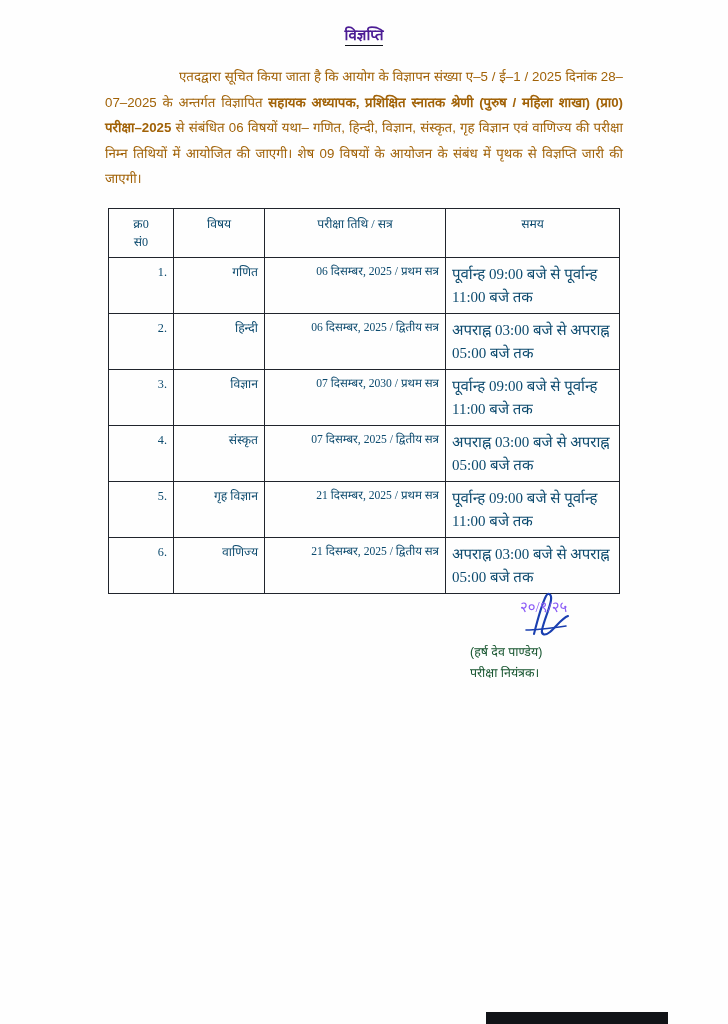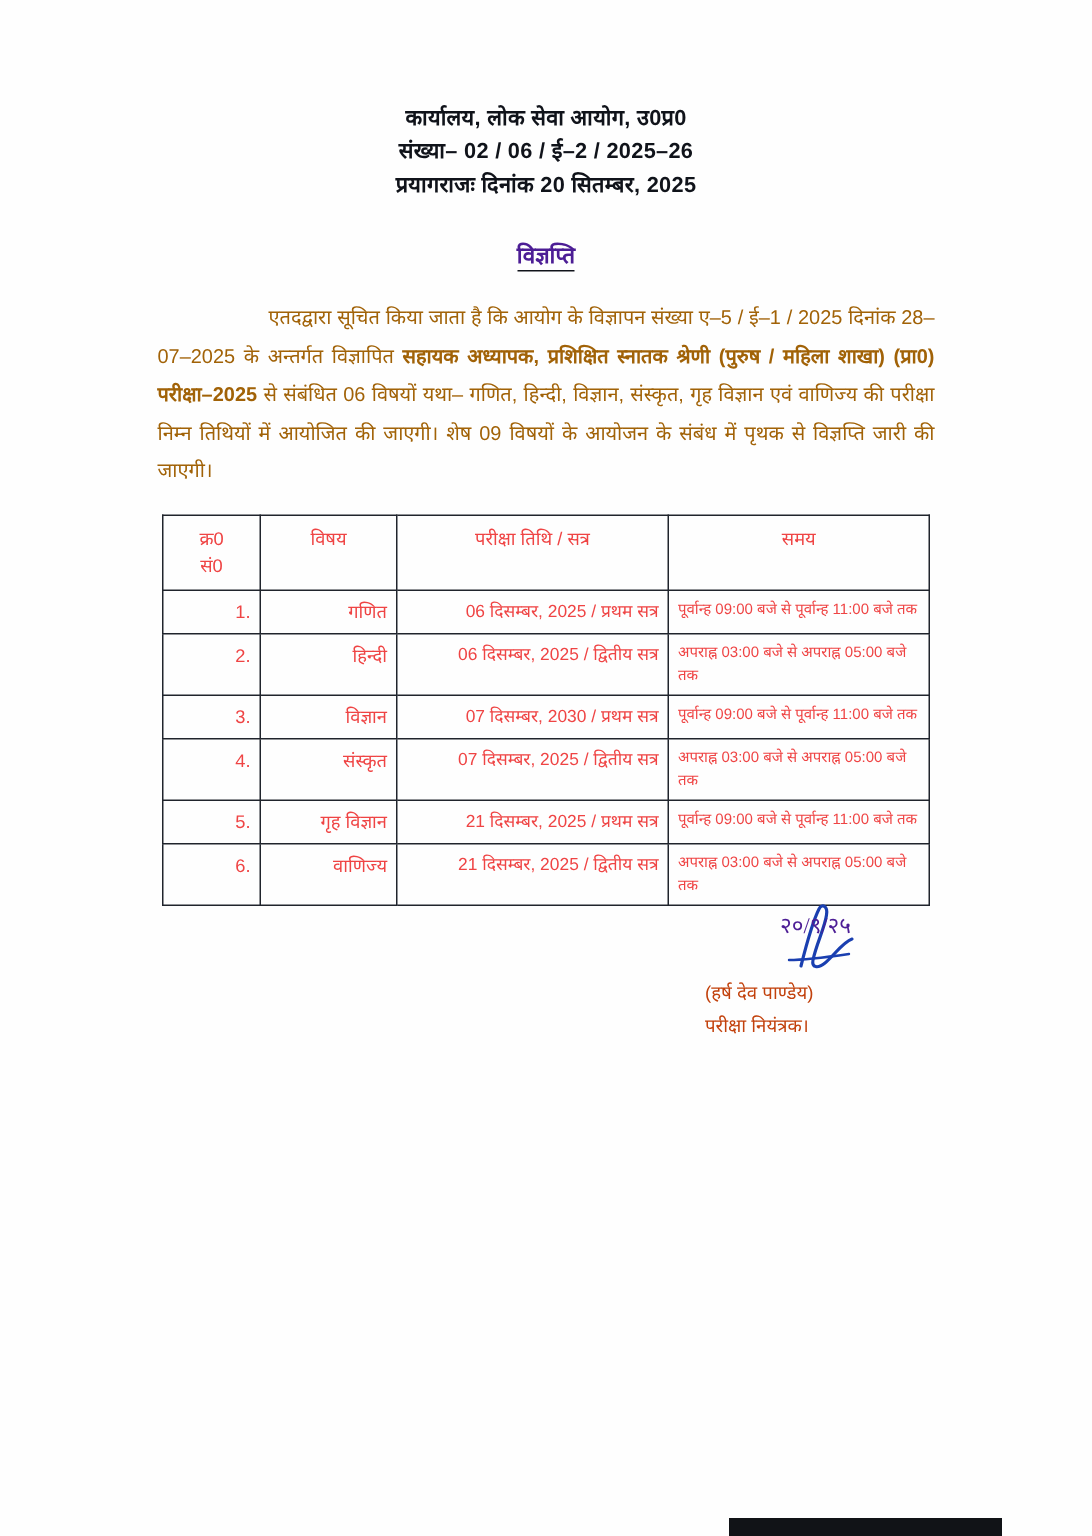--- a/index.html
+++ b/index.html
@@ -75,21 +75,22 @@
 
   
   .table-wrap {
     margin: 16px auto 0 auto;
     width: 512px;
   }
   table.sched {
     border-collapse: collapse;
     width: 100%;
     font-size: 12.2px;
-    color: #ef4444;
+    color: #0c4a6e;
+    font-family: Liberation Serif, serif;
   }
   table.sched th,
   table.sched td {
     border: 1px solid #20242c;
     padding: 5px 6px;
     vertical-align: top;
     line-height: 1.5;
   }
   table.sched th {
     font-weight: 400;
@@ -97,53 +98,53 @@
     padding-top: 6px;
     padding-bottom: 6px;
   }
   .c-sno   { width: 52px;  text-align: center; }
   .c-sub   { width: 78px;  text-align: center; }
   .c-date  { width: 168px; text-align: center; }
   .c-time  { width: auto;  text-align: left; }
   td.c-sno { text-align: right; padding-right: 9px; }
   td.c-sub { text-align: right; }
   td.c-date { text-align: right; font-size: 11.6px; }
-  td.c-time { text-align: left; font-size: 10px; }
+  td.c-time { text-align: left; font-size: 15px; }
   .th-sno-l1 { display: block; }
   .th-sno-l2 { display: block; }
 
   
   .sign-area {
     margin-top: 6px;
     position: relative;
     height: 78px;
   }
   .sign-scribble {
     position: absolute;
     left: 520px;
     top: -4px;
     width: 90px;
     height: 44px;
-    color: #4c1d95;
+    color: #8b5cf6;
     font-size: 15px;
     font-family: "Liberation Serif", serif;
   }
   .sign-svg {
     position: absolute;
     left: 512px;
     top: -10px;
   }
   .sign-name {
     position: absolute;
     left: 470px;
     top: 42px;
     width: 200px;
     font-size: 12.4px;
     line-height: 1.7;
-    color: #c2410c;
+    color: #14532d;
   }
   .sign-name .nm { display: block; }
   .sign-name .ttl { display: block; }
 
   
   .exclusive {
     position: absolute;
     left: 0;
     top: 838px;
     width: 728px;
@@ -162,25 +163,20 @@
     height: 12px;
     background: #111317;
   }
 </style>
 </head>
 <body>
 
 <div class="page">
   <div class="doc">
 
-    <div class="header">
-      <div class="header-line">कार्यालय, लोक सेवा आयोग, उ0प्र0</div>
-      <div class="header-line">संख्या– 02 / 06 / ई–2 / 2025–26</div>
-      <div class="header-line">प्रयागराजः दिनांक 20 सितम्बर, 2025</div>
-    </div>
 
     <div class="notice-title">
       <span>विज्ञप्ति</span>
     </div>
 
     <div class="body-block">
       <span class="indent"></span><span>एतदद्वारा सूचित किया जाता है कि आयोग के विज्ञापन संख्या ए–5 / ई–1 / 2025 दिनांक 28–07–2025 के अन्तर्गत विज्ञापित <b>सहायक अध्यापक, प्रशिक्षित स्नातक श्रेणी (पुरुष / महिला शाखा) (प्रा0) परीक्षा–2025</b> से संबंधित 06 विषयों यथा– गणित, हिन्दी, विज्ञान, संस्कृत, गृह विज्ञान एवं वाणिज्य की परीक्षा निम्न तिथियों में आयोजित की जाएगी। शेष 09 विषयों के आयोजन के संबंध में पृथक से विज्ञप्ति जारी की जाएगी।</span>
     </div>
 
     <div class="table-wrap">

